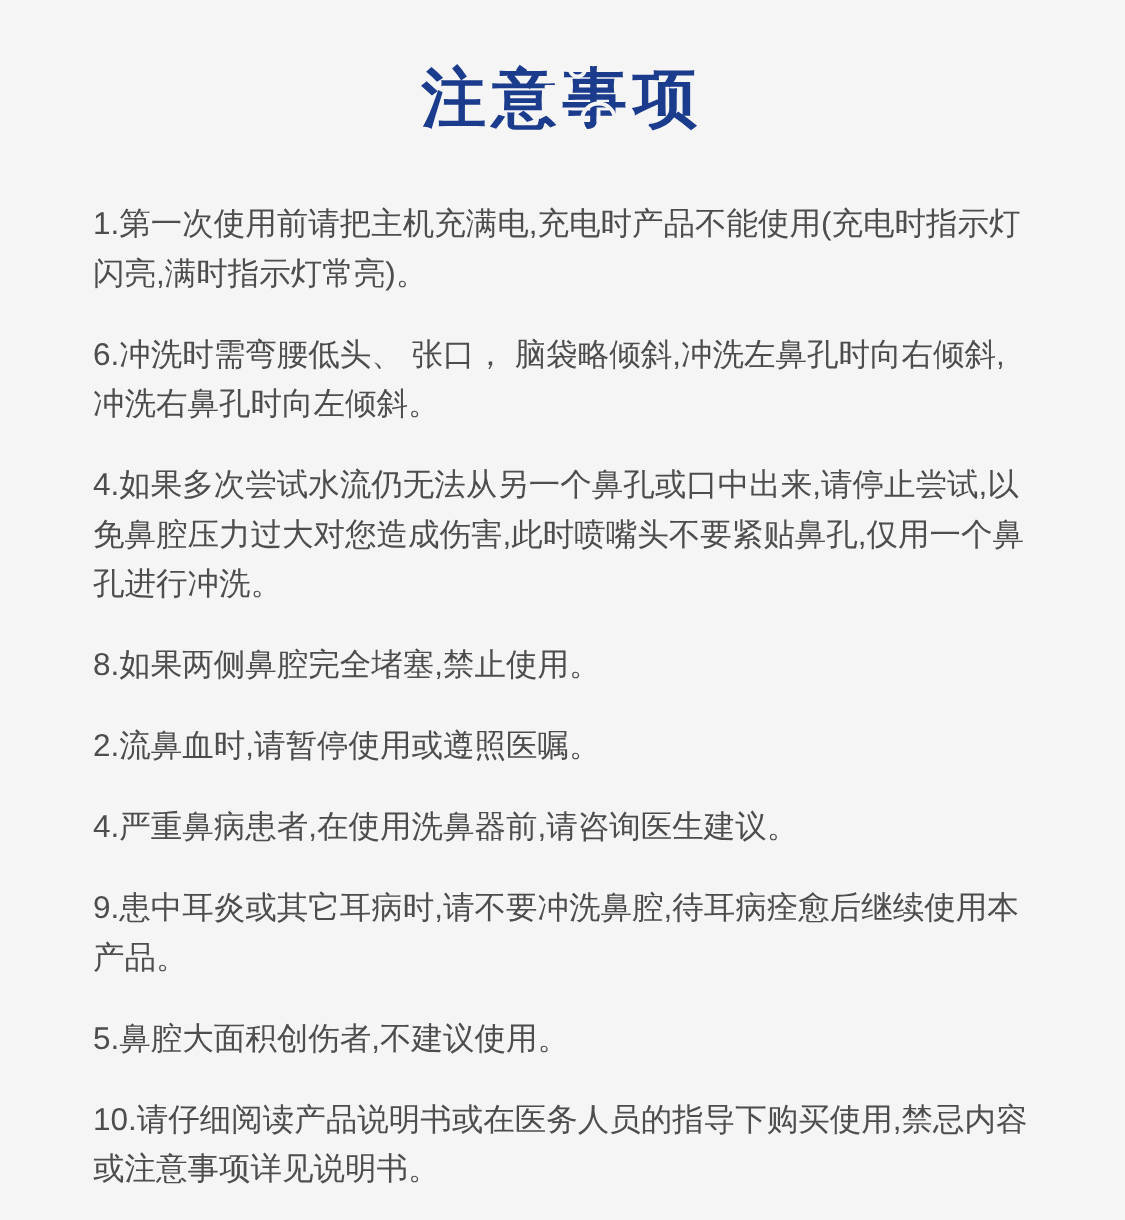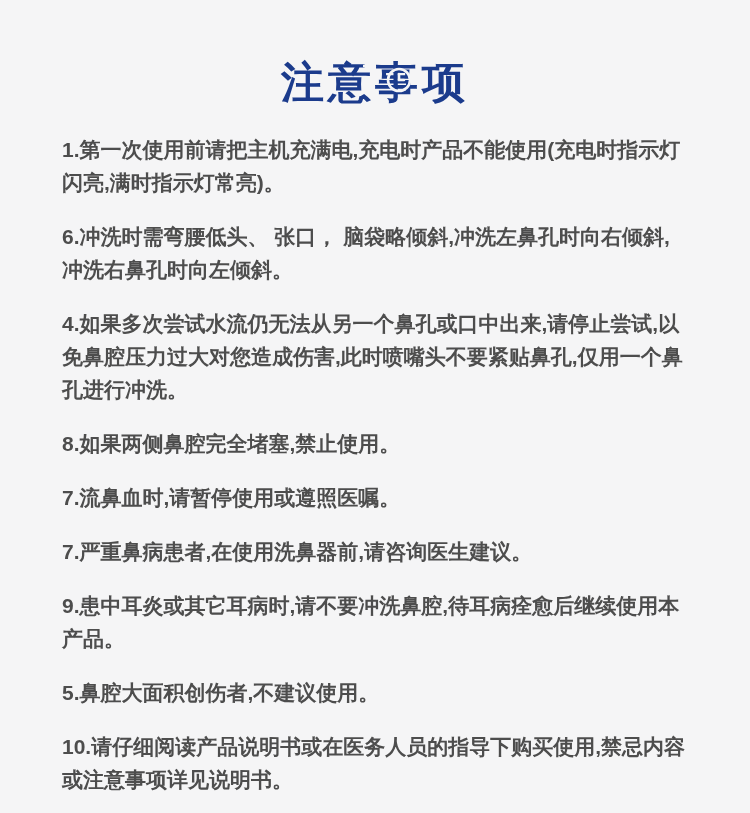--- a/index.html
+++ b/index.html
@@ -20,21 +20,21 @@
     height:813px;
     box-sizing:border-box;
   }
   .title-wrap{
     position:relative;
     margin-top:38px;
     text-align:center;
     height:58px;
   }
   .title{
-    margin:16px;
+    margin:0;
     display:inline-block;
     font-size:43px;
     line-height:56px;
     font-weight:bold;
     letter-spacing:4px;
     color:var(--title-color);
   }
   .clock-deco{
     position:absolute;
     left:calc(50% - 12px);
@@ -49,21 +49,21 @@
     stroke-width:2.6;
     stroke-linecap:round;
   }
   .notes{
     margin:37px 60px 0 62px;
   }
   .note-item{
     margin:0 0 21px 0;
     font-size:21px;
     line-height:33px;
-    font-weight:700;
+    font-weight:400;
     color:var(--text-color);
     word-break:break-all;
     text-align:left;
   }
 </style>
 </head>
 <body>
 
 <div class="page">
 
@@ -80,20 +80,20 @@
 
       <path d="M36 35 v6 h5"></path>
     </svg>
   </div>
 
   <div class="notes">
       <p class="note-item">1.第一次使用前请把主机充满电,充电时产品不能使用(充电时指示灯闪亮,满时指示灯常亮)。</p>
       <p class="note-item">6.冲洗时需弯腰低头、 张口， 脑袋略倾斜,冲洗左鼻孔时向右倾斜,冲洗右鼻孔时向左倾斜。</p>
       <p class="note-item">4.如果多次尝试水流仍无法从另一个鼻孔或口中出来,请停止尝试,以免鼻腔压力过大对您造成伤害,此时喷嘴头不要紧贴鼻孔,仅用一个鼻孔进行冲洗。</p>
       <p class="note-item">8.如果两侧鼻腔完全堵塞,禁止使用。</p>
-      <p class="note-item">7.流鼻血时,请暂停使用或遵照医嘱。</p>
-      <p class="note-item">7.严重鼻病患者,在使用洗鼻器前,请咨询医生建议。</p>
+      <p class="note-item">2.流鼻血时,请暂停使用或遵照医嘱。</p>
+      <p class="note-item">4.严重鼻病患者,在使用洗鼻器前,请咨询医生建议。</p>
       <p class="note-item">9.患中耳炎或其它耳病时,请不要冲洗鼻腔,待耳病痊愈后继续使用本产品。</p>
       <p class="note-item">5.鼻腔大面积创伤者,不建议使用。</p>
       <p class="note-item">10.请仔细阅读产品说明书或在医务人员的指导下购买使用,禁忌内容或注意事项详见说明书。</p>
     </div>
 
 </div>
 
 </body></html>

